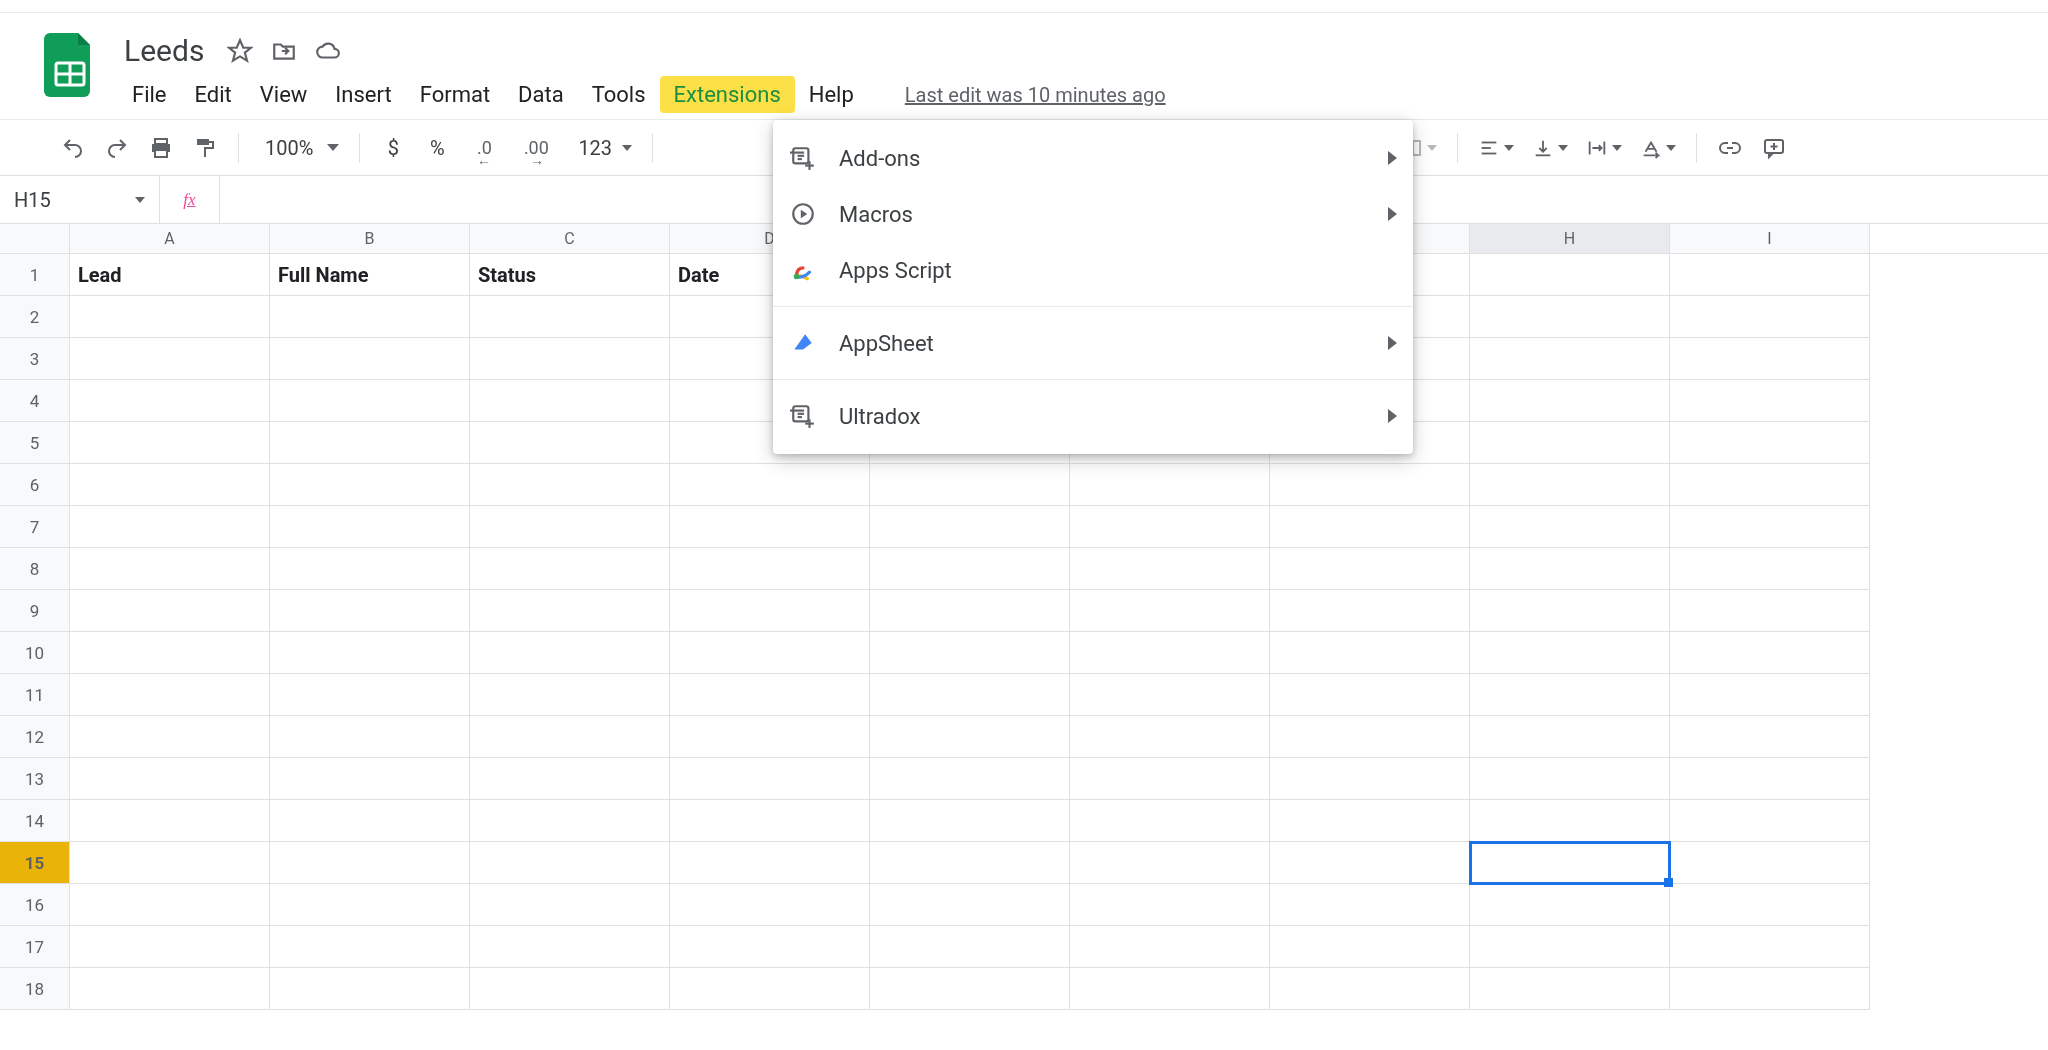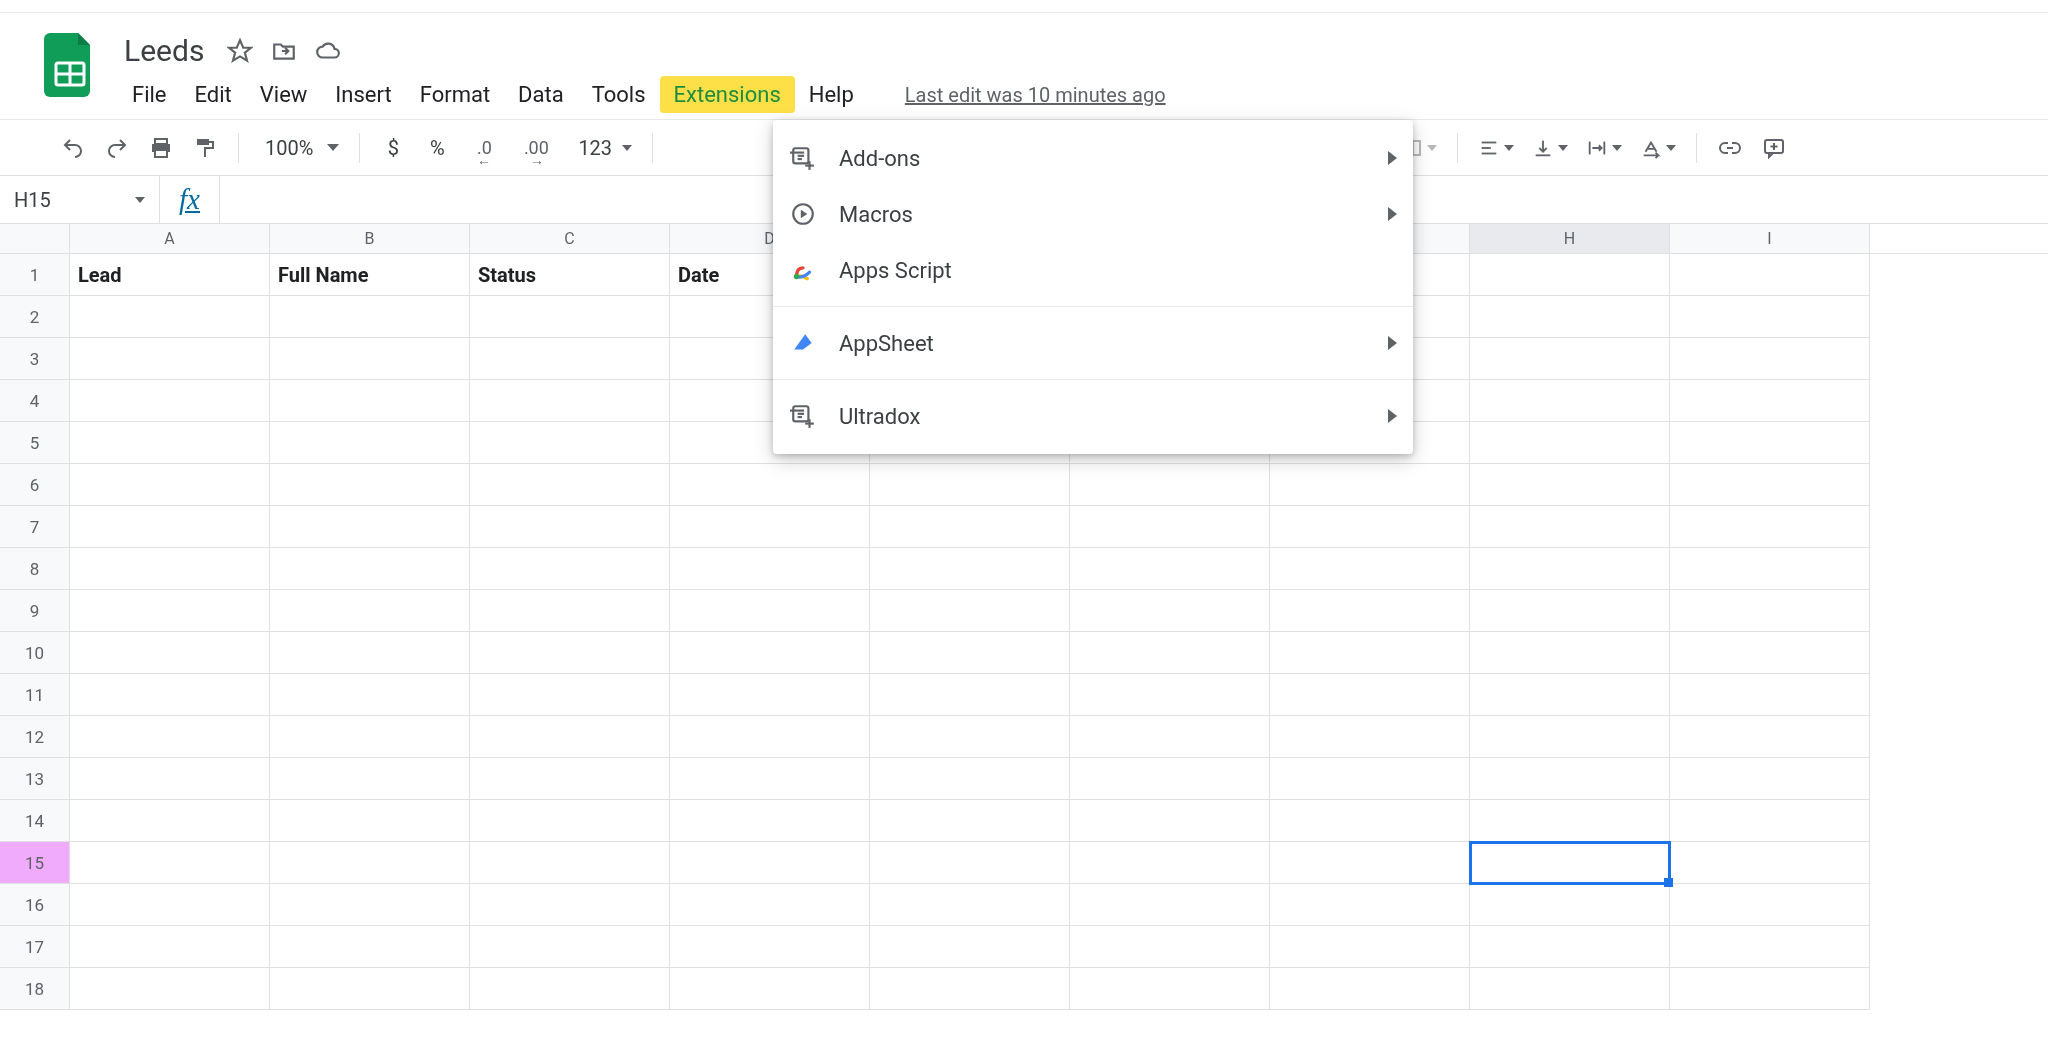--- a/index.html
+++ b/index.html
@@ -109,21 +109,21 @@
   
   .fx-bar {
     display:flex;align-items:center;height:48px;border-bottom:1px solid #e0e0e0;
   }
   .name-box {
     width:160px;height:100%;display:flex;align-items:center;justify-content:space-between;
     padding:0 14px;border-right:1px solid #e0e0e0;font-size:20px;color:#3c4043;
   }
   .fx-icon {
     width:60px;display:flex;align-items:center;justify-content:center;
-    font-style:italic;font-family:Georgia,serif;color:#0369a1;font-size:29px;
+    font-style:italic;font-family:Georgia,serif;color:#ec4899;font-size:17px;
     border-right:1px solid #e0e0e0;height:100%;text-decoration:underline;
   }
   .fx-input{flex:1;height:100%;padding:0 12px;font-size:18px;color:#202124;outline:none;border:none;}
 
   
   .grid-wrap{position:relative;}
   .col-headers{
     display:flex;height:30px;border-bottom:1px solid #e0e0e0;font-size:16px;color:#5f6368;
   }
   .corner{
@@ -134,21 +134,21 @@
     border-right:1px solid #e0e0e0;background:#f8f9fa;
   }
   .col-h.selected{background:#e8eaed;}
   .rows{}
   .row{display:flex;height:42px;}
   .row-h{
     width:70px;flex:0 0 70px;display:flex;align-items:center;justify-content:center;
     border-right:1px solid #e0e0e0;border-bottom:1px solid #e0e0e0;background:#f8f9fa;
     font-size:17px;color:#5f6368;
   }
-  .row-h.selected{background:#f0abfc;}
+  .row-h.selected{background:#eab308;font-weight:bold;}
   .cell{
     width:200px;flex:0 0 200px;border-right:1px solid #e0e0e0;border-bottom:1px solid #e0e0e0;
     padding:0 8px;display:flex;align-items:center;font-size:20px;color:#202124;background:#fff;
   }
   .cell.header-cell{font-weight:700;}
   .cell.selected{
     outline:3px solid #1a73e8;outline-offset:-2px;position:relative;
   }
   .cell.selected::after{
     content:'';position:absolute;right:-4px;bottom:-4px;width:9px;height:9px;background:#1a73e8;

